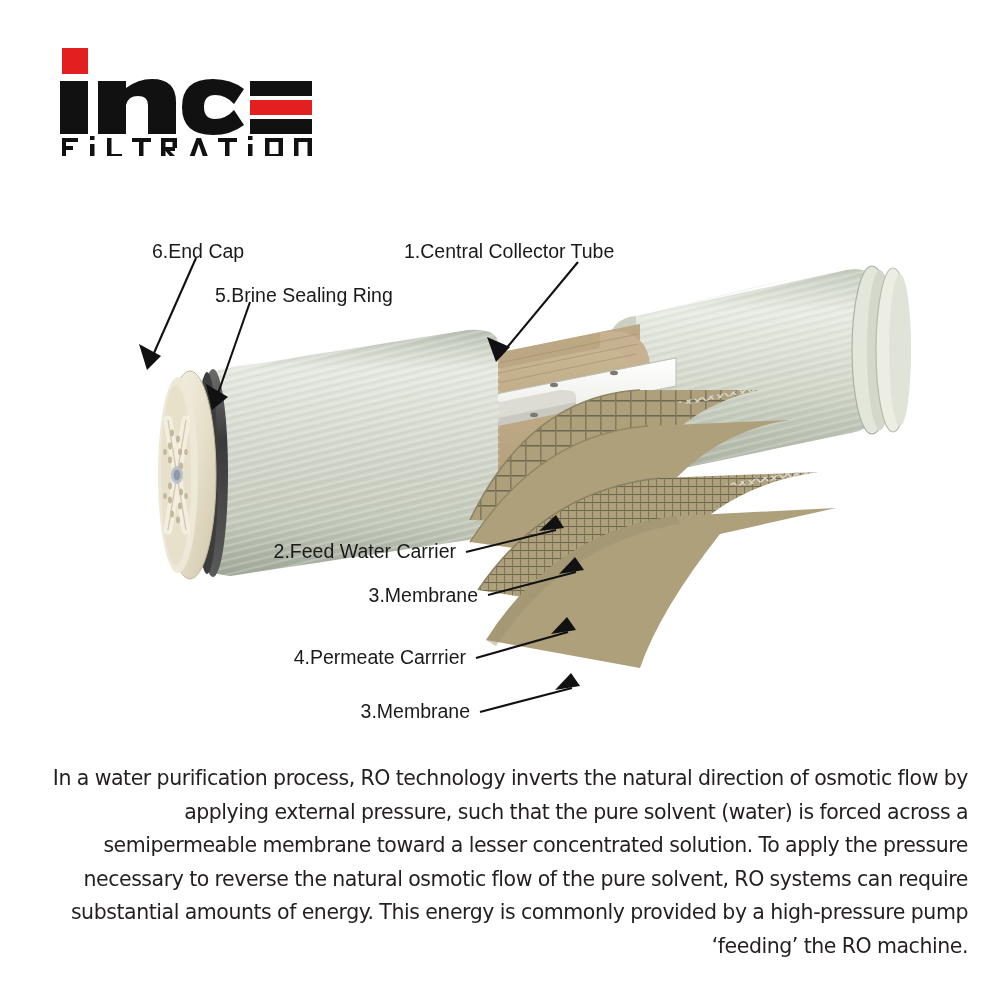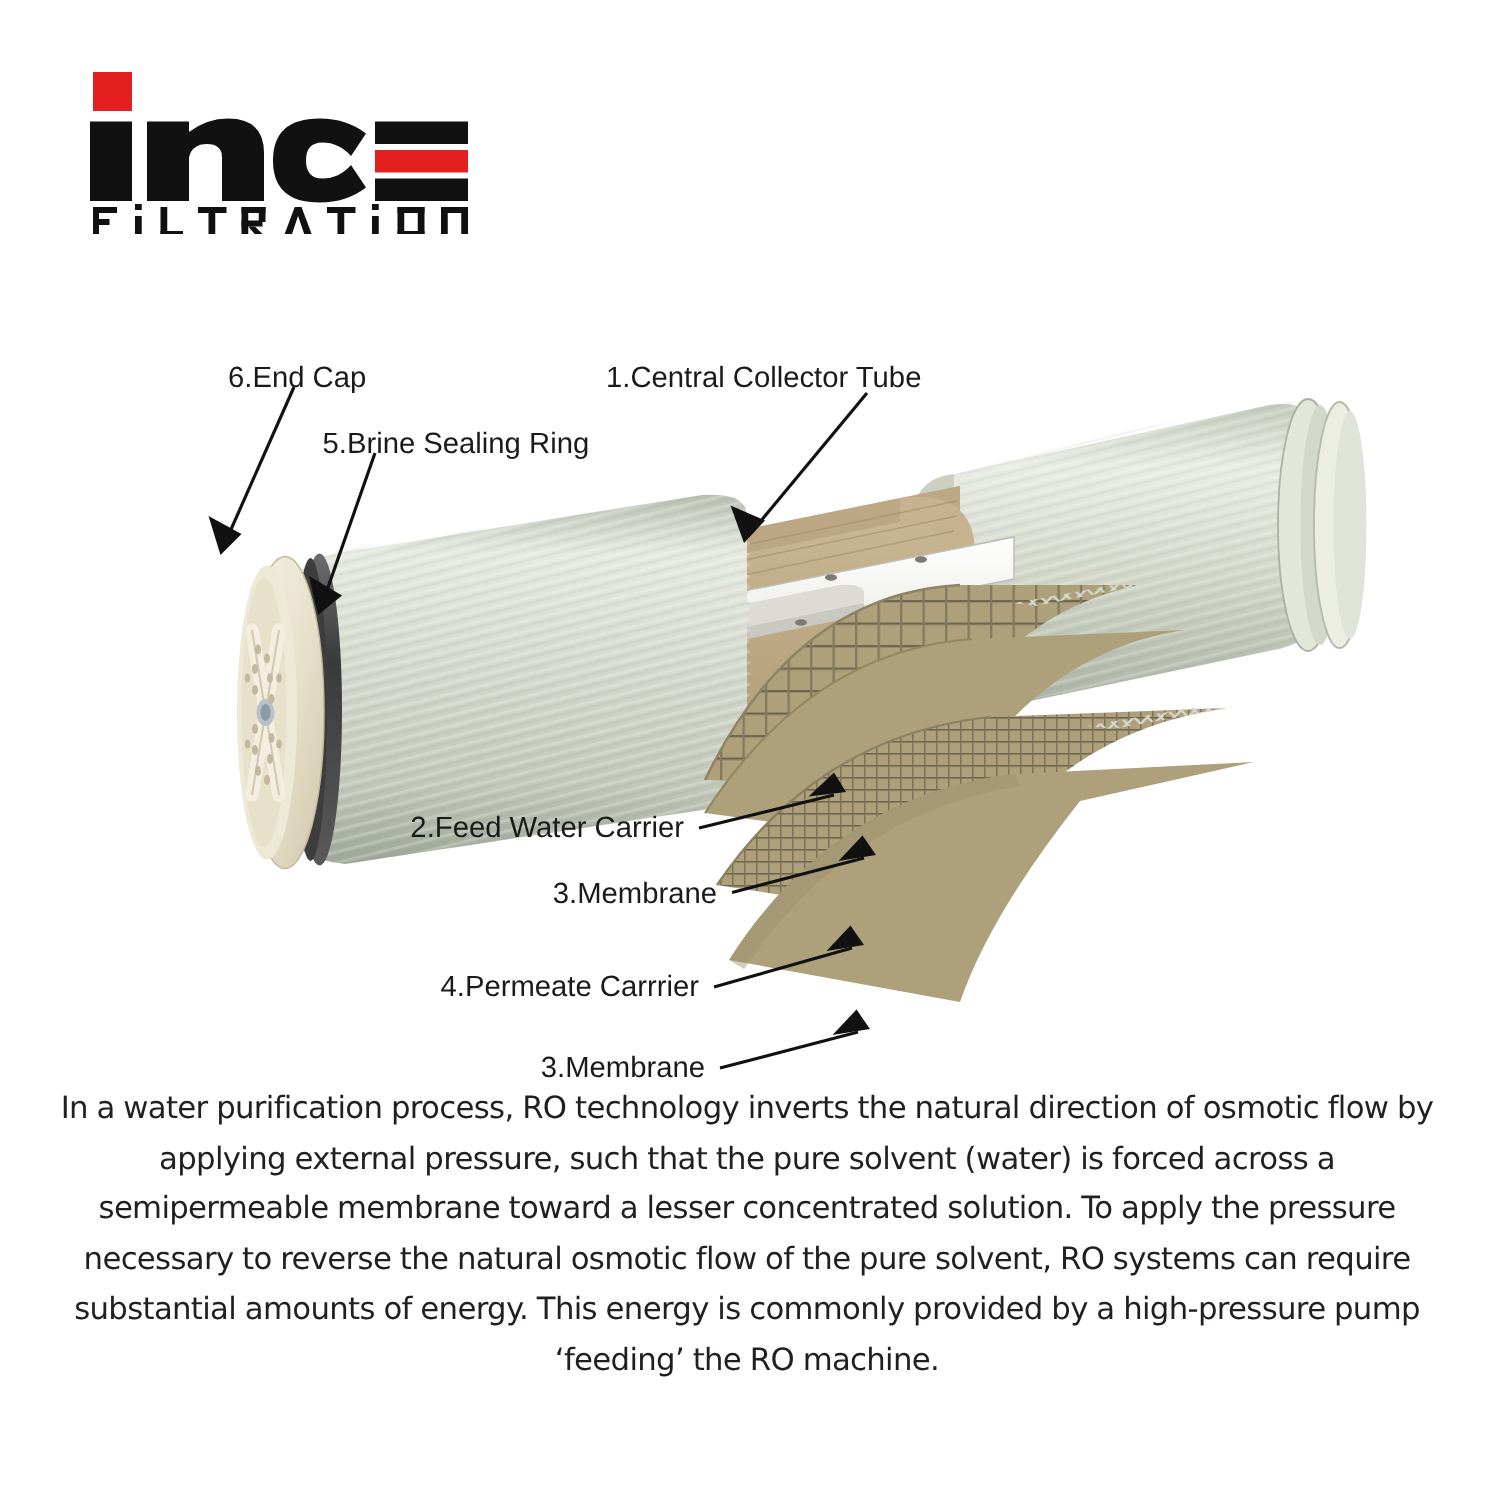--- a/index.html
+++ b/index.html
@@ -13,26 +13,26 @@
   
   #logo{position:absolute;left:58px;top:48px;width:260px;height:108px;}
   #logo svg{display:block;}
 
   
   #diagram{position:absolute;left:0;top:190px;width:824px;height:550px;}
   #diagram svg{display:block;}
 
   
   #caption{
-    position:absolute;left:28px;top:722px;width:940px;
+    position:absolute;left:28px;top:762px;width:940px;
     font-family:"DejaVu Sans","Liberation Sans",sans-serif;
     font-size:20.5px;line-height:33.5px;color:#231f20;
     letter-spacing:-0.45px;
     word-spacing:-0.3px;
-    text-align:center;
+    text-align:right;
     -webkit-font-smoothing:antialiased;
   }
   #caption p{margin:0;}
 </style>
 </head>
 <body>
 
 <div id="stage">
 
   <div id="logo">

